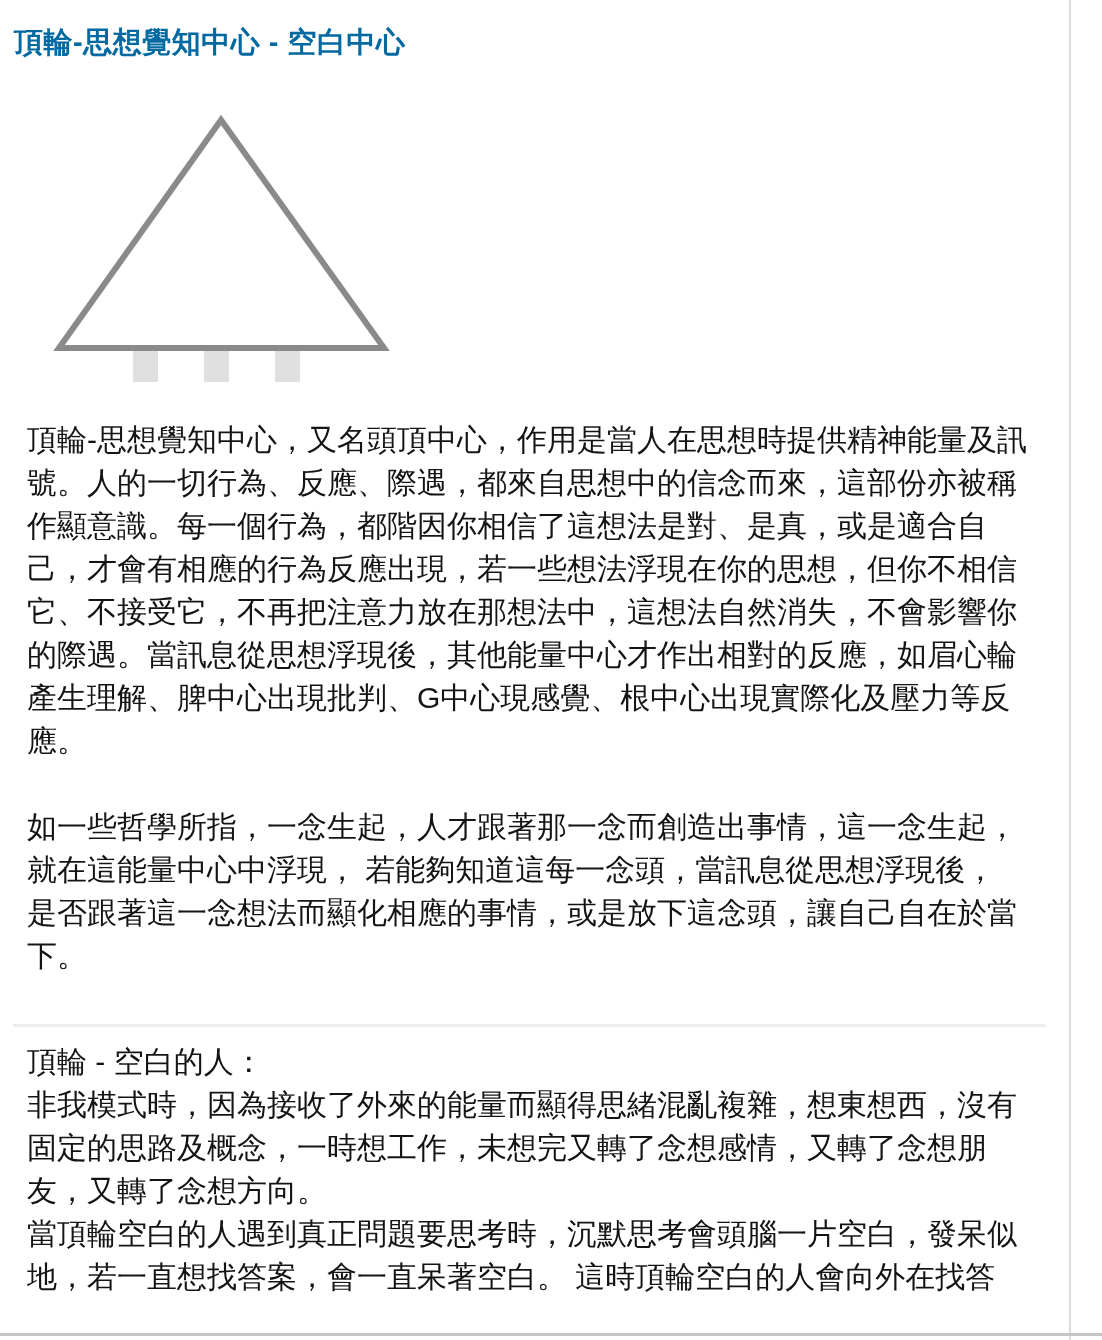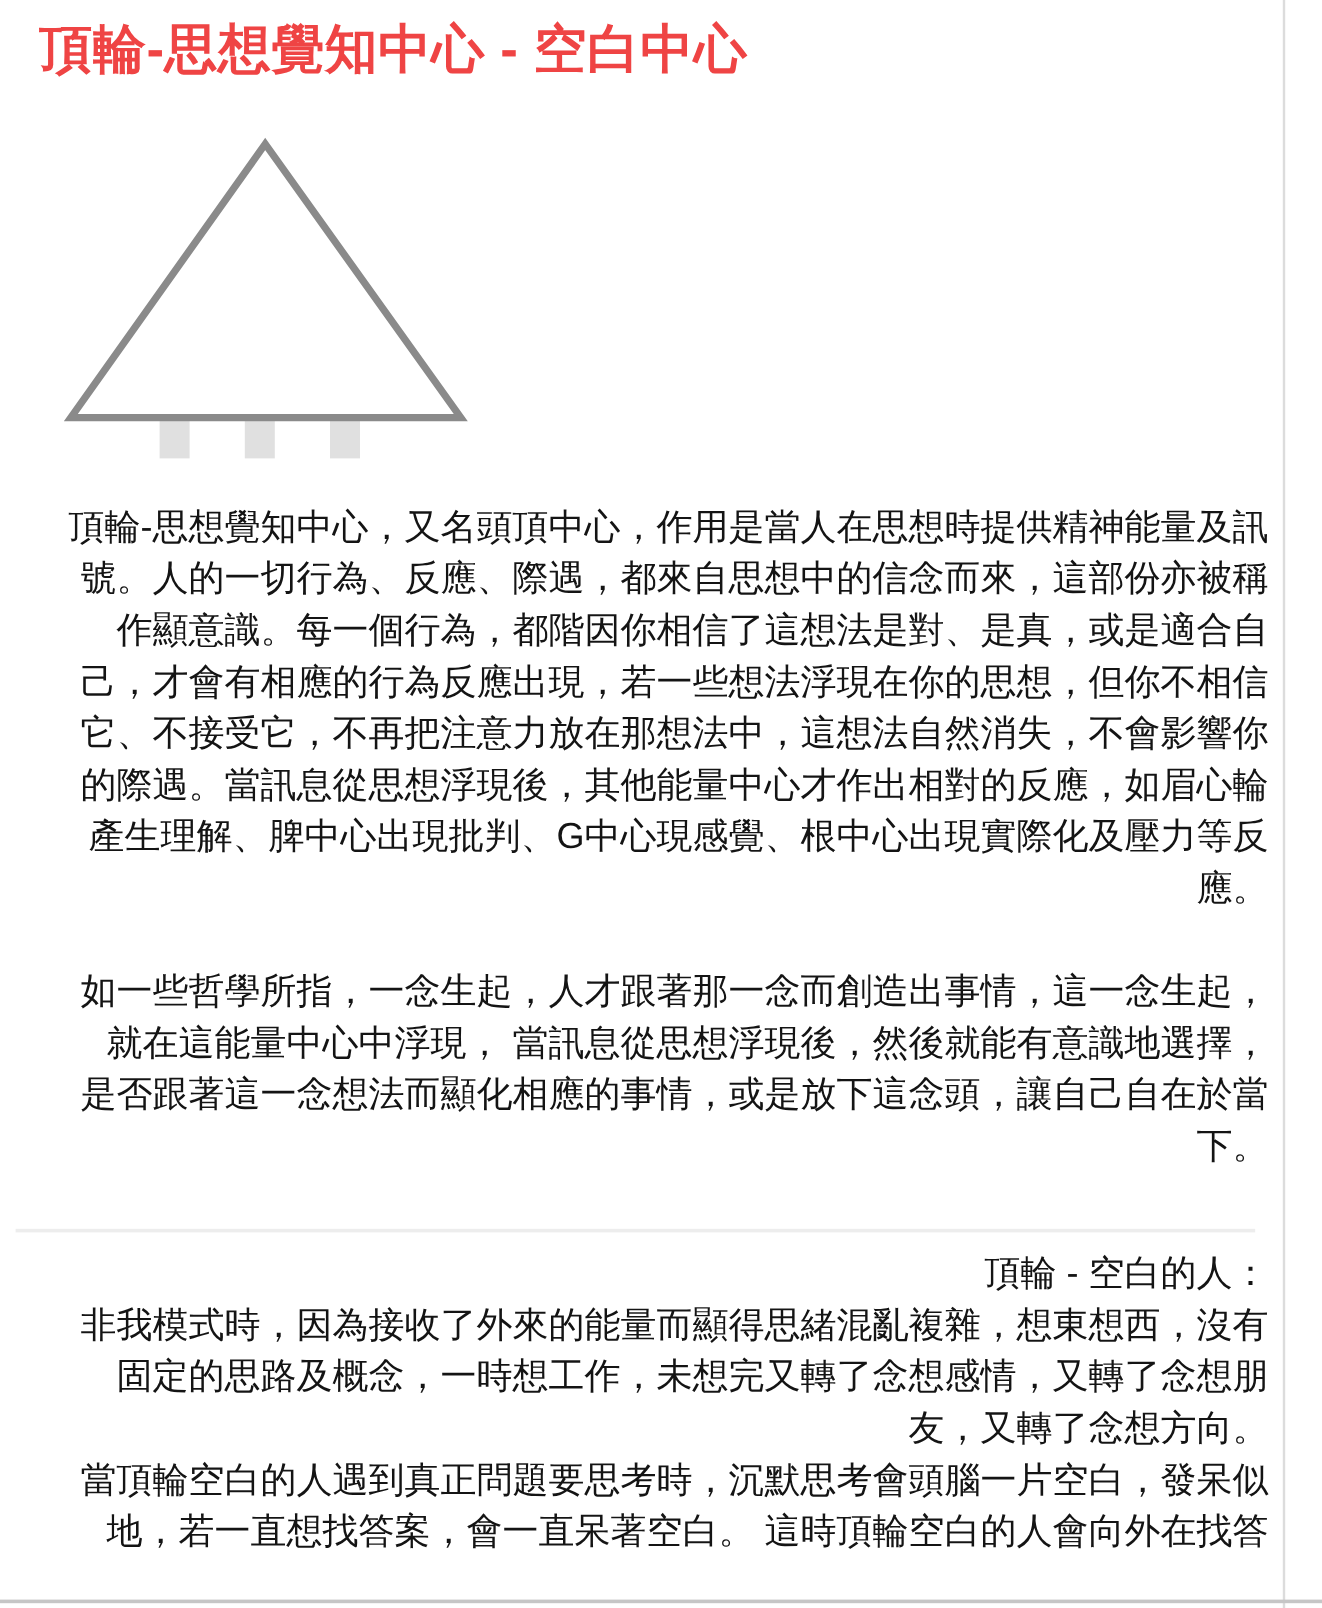--- a/index.html
+++ b/index.html
@@ -4,37 +4,36 @@
 <style>
   * { margin: 0; padding: 0; box-sizing: border-box; }
   html, body { background: #ffffff; }
   body {
     width: 1102px; height: 1340px;
     position: relative; overflow: hidden;
     font-family: "Liberation Sans", "DejaVu Sans", sans-serif;
     color: #141414;
   }
   .page-title {
-    position: absolute; left: 33px; top: 20px;
+    position: absolute; left: 14px; top: 20px;
     width: 1020px;
-    font-size: 44px; line-height: 44px; font-weight: 700;
-    color: #ef4444; letter-spacing: 0.5px;
+    font-size: 29px; line-height: 44px; font-weight: 700;
+    color: #0369a1; letter-spacing: 0.5px;
     white-space: pre; cursor: pointer;
   }
   .figure-svg {
     position: absolute; left: 0; top: 100px;
     width: 420px; height: 290px;
   }
   .para {
     position: absolute; left: 27px;
     width: 1030px;
     font-size: 30px; line-height: 43px;
     white-space: pre;
     color: #141414;
-    text-align: right;
   }
   .para-1 { top: 418px; }
   .para-2 { top: 805px; }
   .section-blank { top: 1040px; }
   .divider {
     position: absolute; left: 13px; top: 1024px;
     width: 1033px; height: 3px;
     background: #ededed; border: none;
   }
   .scrollbar-track {
@@ -63,21 +62,21 @@
 <p class="para para-1">頂輪-思想覺知中心，又名頭頂中心，作用是當人在思想時提供精神能量及訊
 號。人的一切行為、反應、際遇，都來自思想中的信念而來，這部份亦被稱
 作顯意識。每一個行為，都階因你相信了這想法是對、是真，或是適合自
 己，才會有相應的行為反應出現，若一些想法浮現在你的思想，但你不相信
 它、不接受它，不再把注意力放在那想法中，這想法自然消失，不會影響你
 的際遇。當訊息從思想浮現後，其他能量中心才作出相對的反應，如眉心輪
 產生理解、脾中心出現批判、G中心現感覺、根中心出現實際化及壓力等反
 應。</p>
 
 <p class="para para-2">如一些哲學所指，一念生起，人才跟著那一念而創造出事情，這一念生起，
-就在這能量中心中浮現， 當訊息從思想浮現後，然後就能有意識地選擇，
+就在這能量中心中浮現， 若能夠知道這每一念頭，當訊息從思想浮現後，
 是否跟著這一念想法而顯化相應的事情，或是放下這念頭，讓自己自在於當
 下。</p>
 
 <hr class="divider">
 
 <p class="para section-blank">頂輪 - 空白的人：
 非我模式時，因為接收了外來的能量而顯得思緒混亂複雜，想東想西，沒有
 固定的思路及概念，一時想工作，未想完又轉了念想感情，又轉了念想朋
 友，又轉了念想方向。
 當頂輪空白的人遇到真正問題要思考時，沉默思考會頭腦一片空白，發呆似

